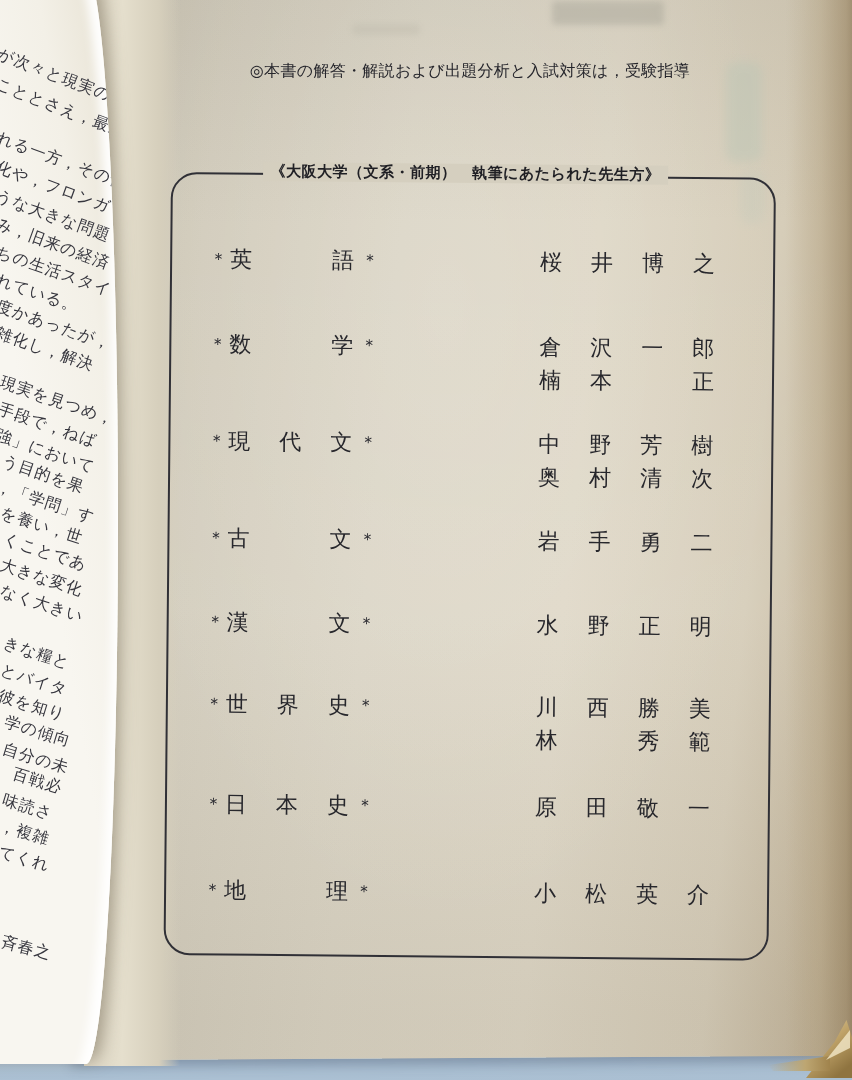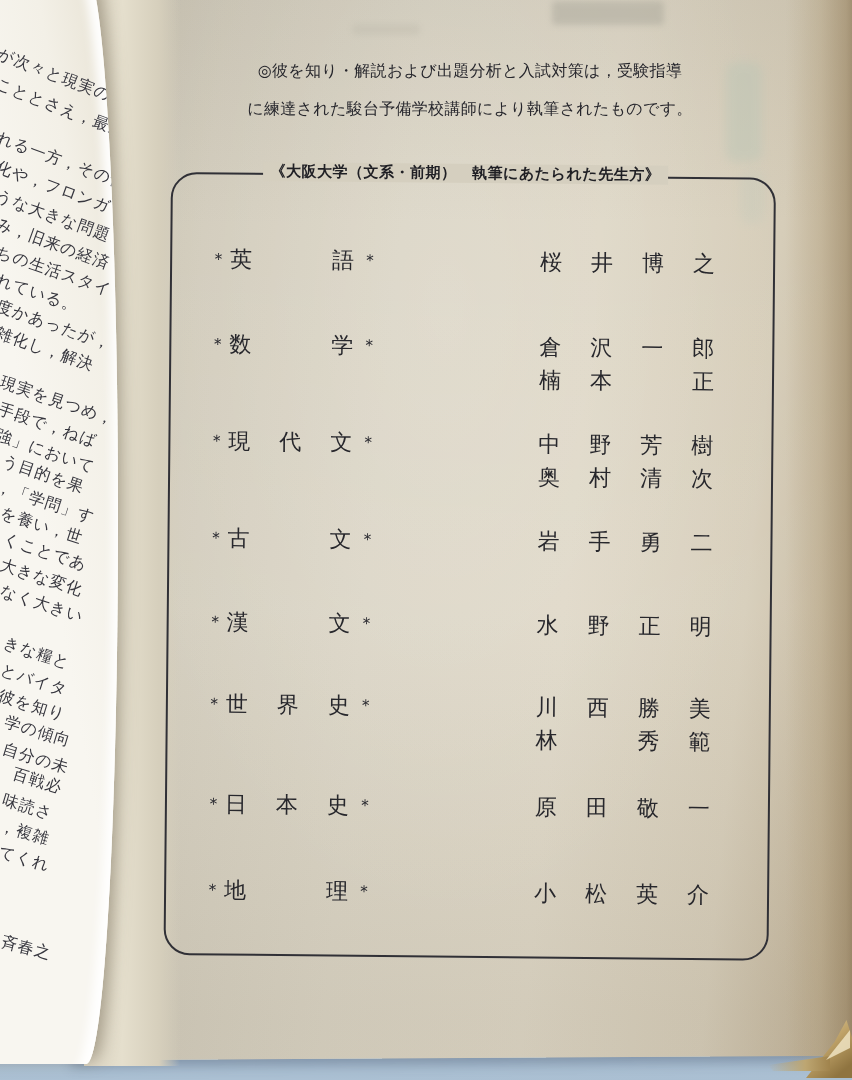--- a/index.html
+++ b/index.html
@@ -111,22 +111,21 @@
 
   <div class="gutter-band"></div>
 
   <div class="ghost ghost-1"></div>
   <div class="ghost ghost-2"></div>
   <div class="smudge smudge-1"></div>
   <div class="smudge smudge-2"></div>
   <div class="right-edge-band"></div>
 
   <div class="notice">
-    <div>◎彼を知り・解説および出題分析と入試対策は，受験指導</div>
-    <div>に練達された駿台予備学校講師により執筆されたものです。</div>
+    <div>◎本書の解答・解説および出題分析と入試対策は，受験指導</div>
   </div>
 
   <div class="teachers-box">
     <div class="box-title">《大阪大学（文系・前期）　執筆にあたられた先生方》</div>
     <div id="rows-container">
         <div class="row" style="top: 71px;"><span class="ast">＊</span><span>英　　　語</span><span class="ast close">＊</span><span class="names"><div class="nline">桜　井　博　之</div></span></div>
         <div class="row" style="top: 156px;"><span class="ast">＊</span><span>数　　　学</span><span class="ast close">＊</span><span class="names"><div class="nline">倉　沢　一　郎</div><div class="nline">楠　本　　　正</div></span></div>
         <div class="row" style="top: 253px;"><span class="ast">＊</span><span>現　代　文</span><span class="ast close">＊</span><span class="names"><div class="nline">中　野　芳　樹</div><div class="nline">奥　村　清　次</div></span></div>
         <div class="row" style="top: 350px;"><span class="ast">＊</span><span>古　　　文</span><span class="ast close">＊</span><span class="names"><div class="nline">岩　手　勇　二</div></span></div>
         <div class="row" style="top: 434px;"><span class="ast">＊</span><span>漢　　　文</span><span class="ast close">＊</span><span class="names"><div class="nline">水　野　正　明</div></span></div>

